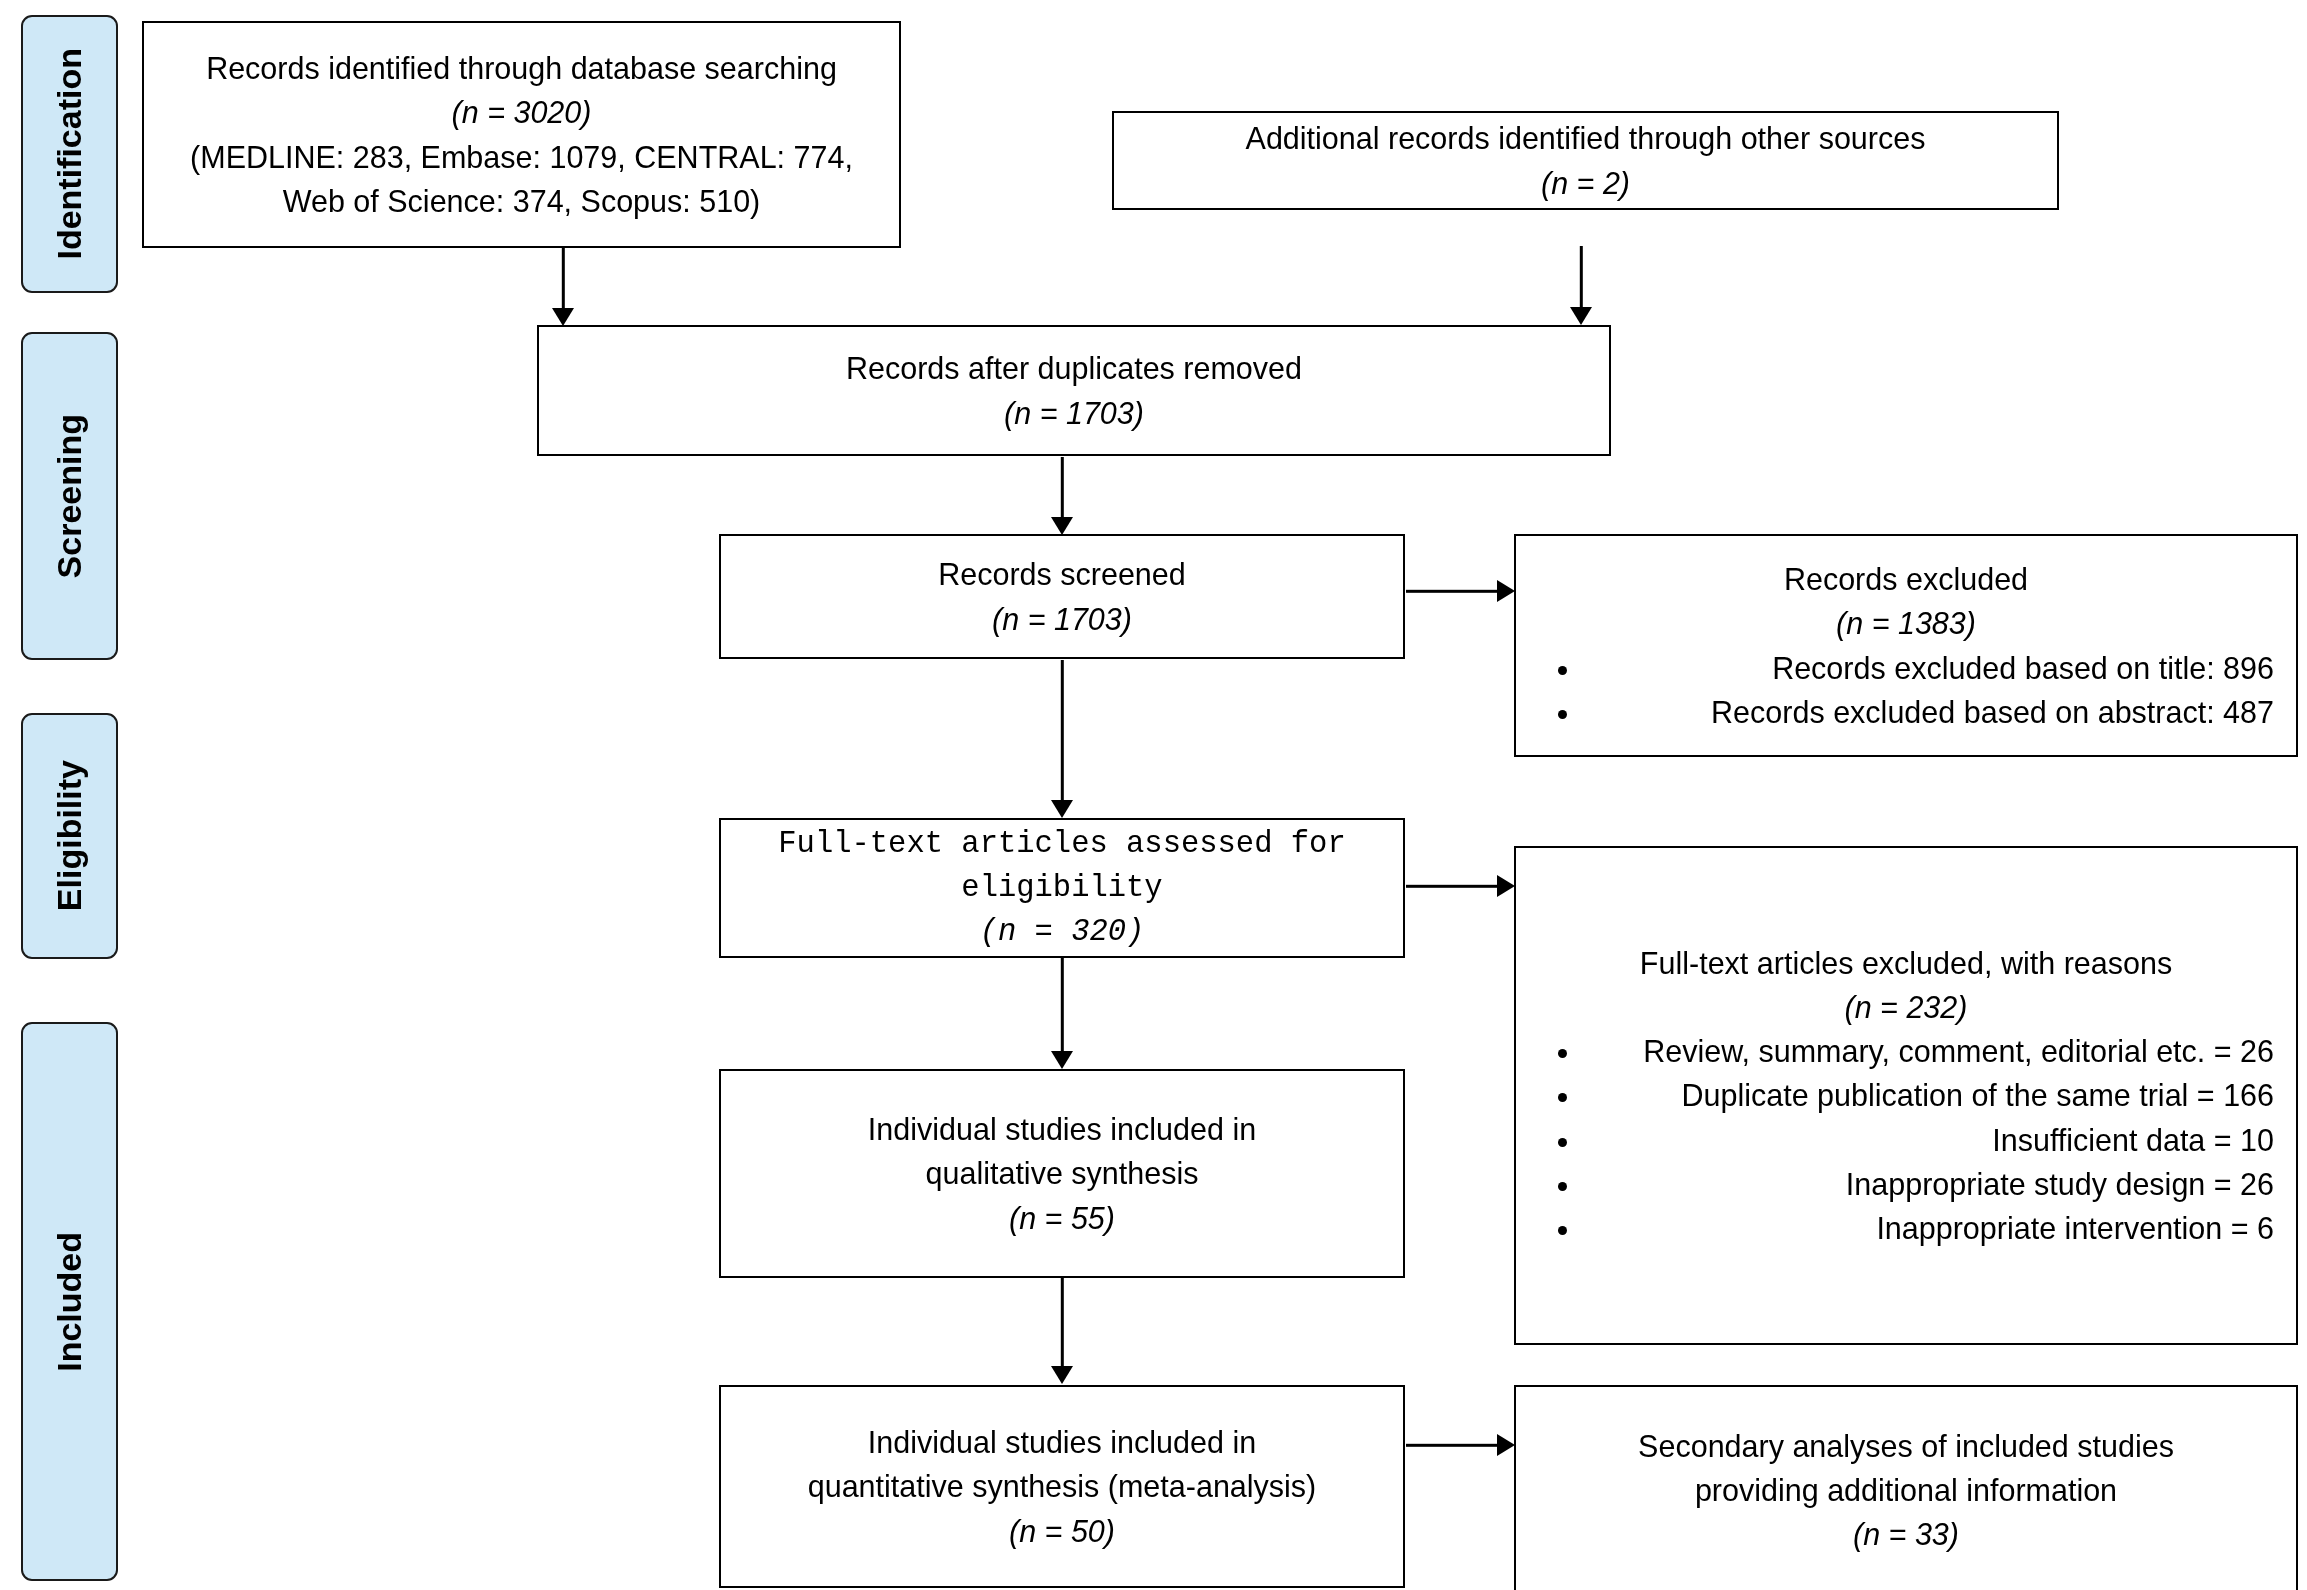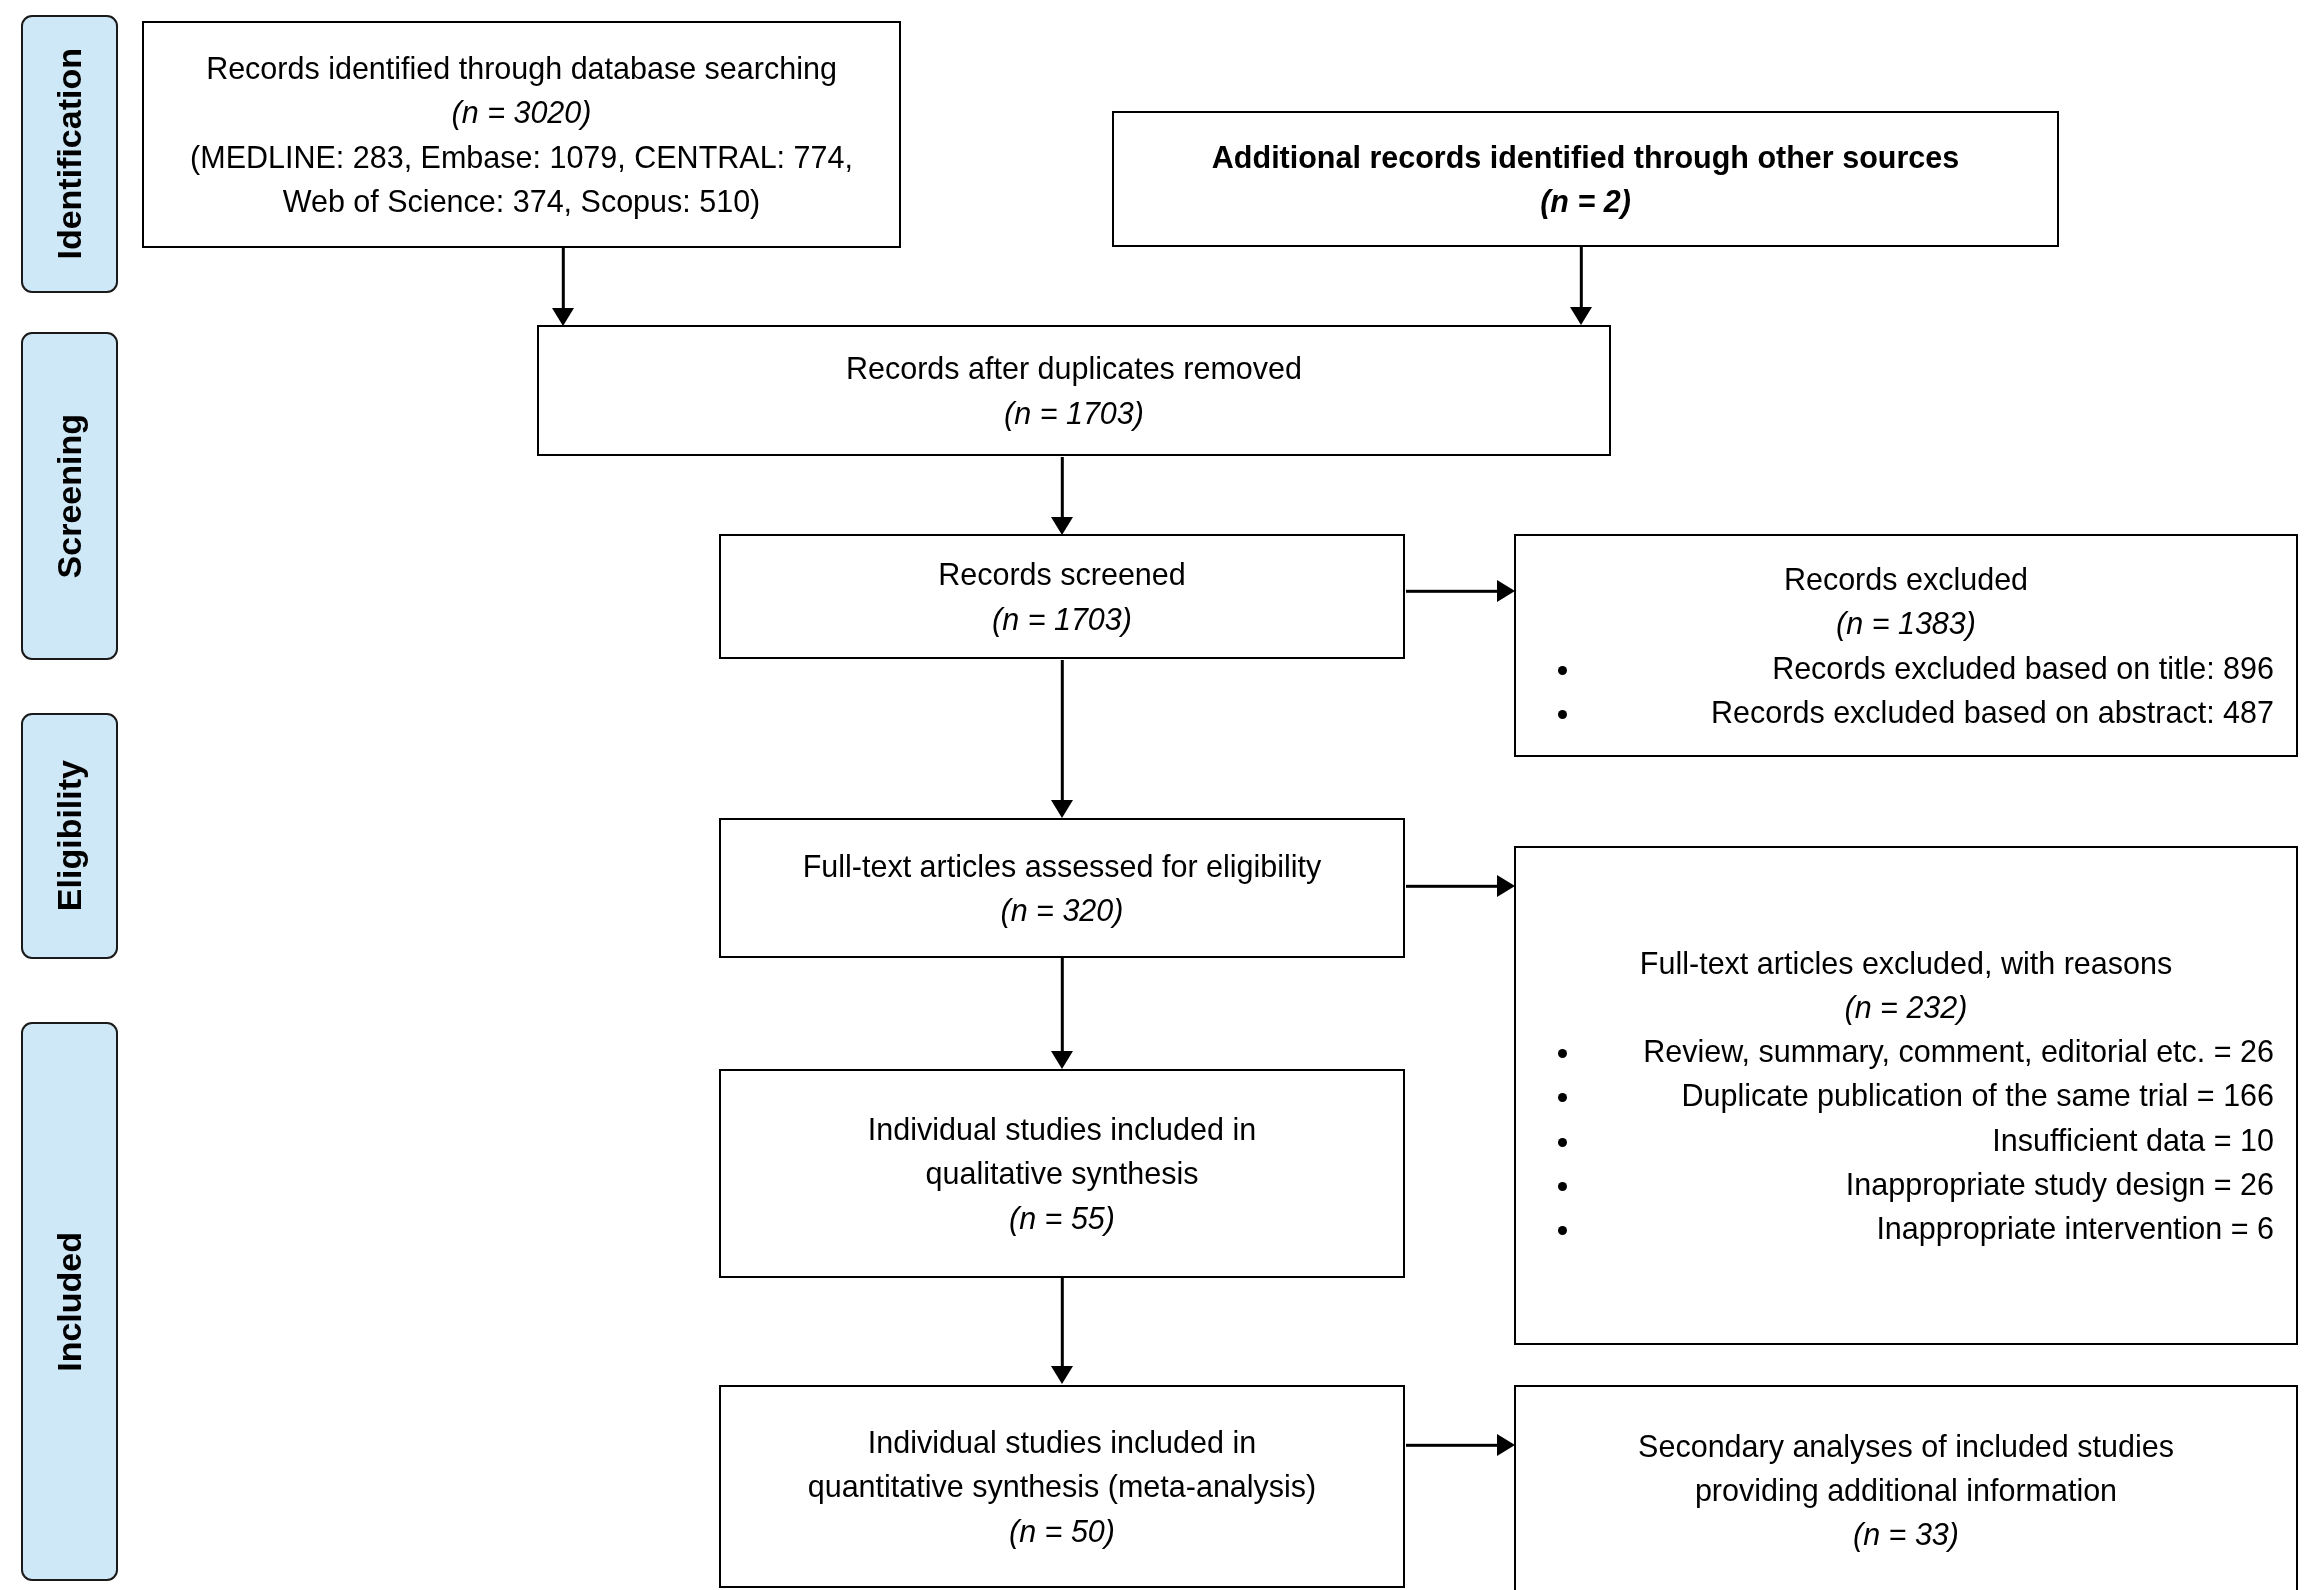--- a/index.html
+++ b/index.html
@@ -63,25 +63,25 @@
     list-style: disc;
     text-align: right;
     margin: 0;
     padding-left: 49px;
     padding-right: 3.7px;
     align-self: stretch;
   }
   .box ul.bullets li { padding-left: 17px; }
 
   #box-db          { left: 142px;  top: 21px;   width: 759px; height: 227px; }
-  #box-other       { left: 1112px; top: 111px;  width: 947px; height: 136px; font-weight: bold; }
+  #box-other       { left: 1112px; top: 111px;  width: 947px; height: 99px; }
   #box-dup         { left: 537px;  top: 325px;  width: 1074px; height: 131px; }
   #box-screened    { left: 719px; top: 534px;  width: 686px; height: 125px; }
   #box-excluded    { left: 1514px; top: 534px;  width: 784px; height: 223px; }
-  #box-fulltext    { left: 719px; top: 818px; width: 686px; height: 140px; }
+  #box-fulltext    { left: 719px; top: 818px; width: 686px; height: 140px; font-family: Liberation Mono, monospace; }
   #box-ft-excluded { left: 1514px; top: 846px; width: 784px; height: 499px; }
   #box-qual        { left: 719px; top: 1069px; width: 686px; height: 209px; }
   #box-quant       { left: 719px; top: 1385px; width: 686px; height: 203px; }
   #box-secondary   { left: 1514px; top: 1385px; width: 784px; height: 210px; }
 
   
   .varrow { position: absolute; width: 24.4px; }
   .varrow .line {
     position: absolute;
     left: 50%;

